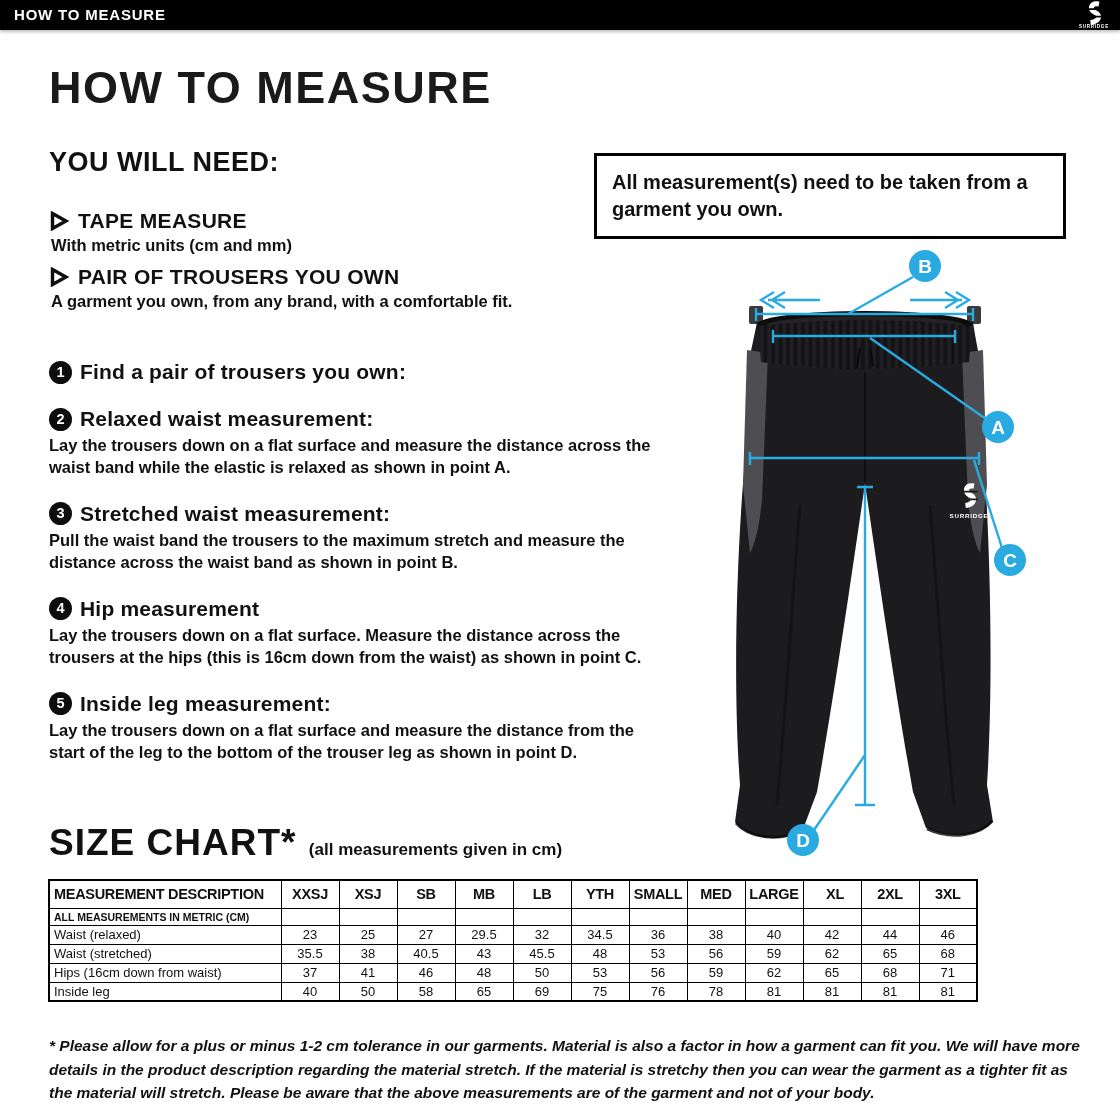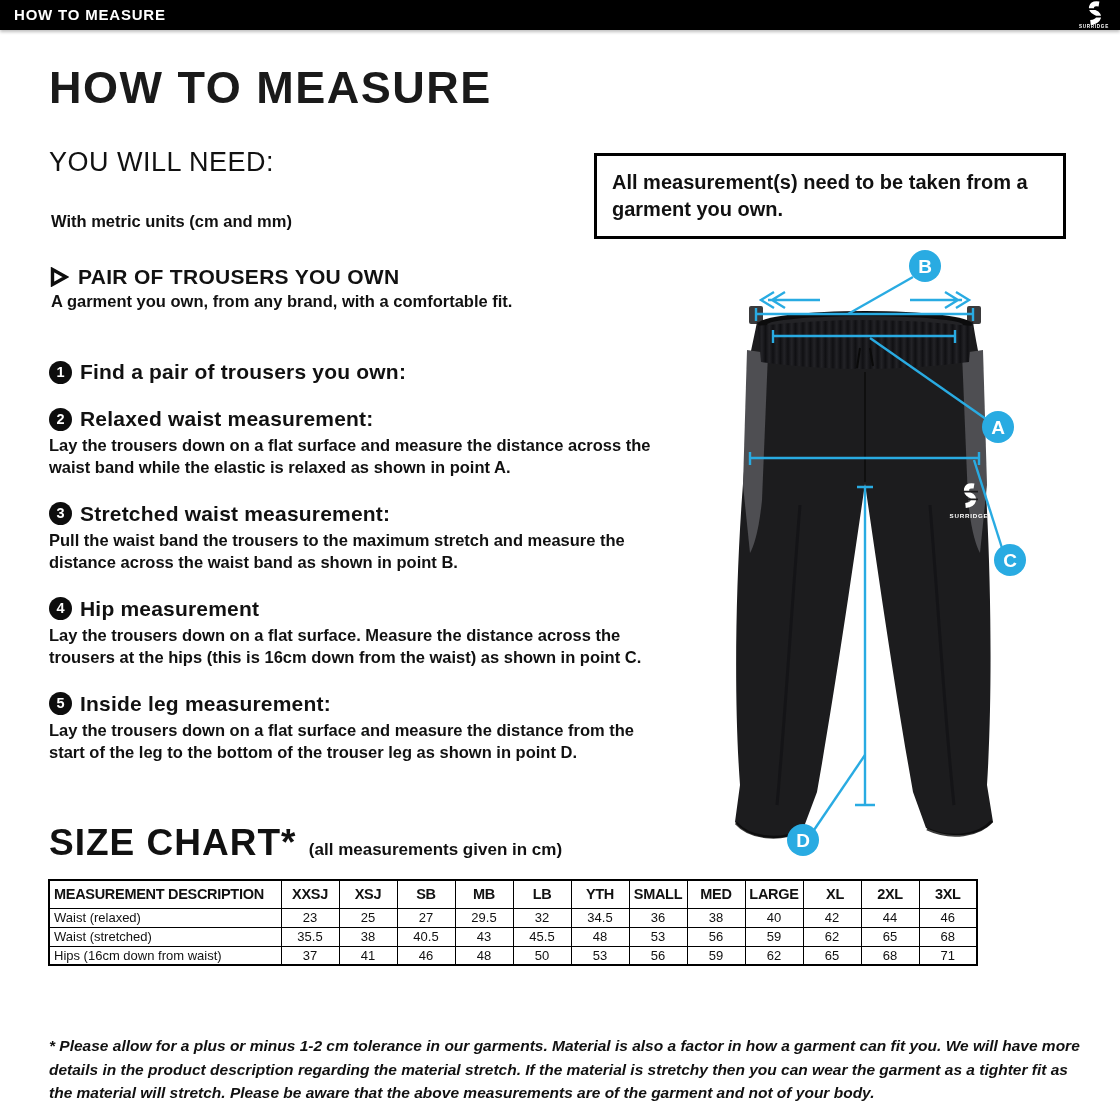--- a/index.html
+++ b/index.html
@@ -17,21 +17,21 @@
     position:absolute; left:14px; top:6px; font-size:15px; font-weight:700;
     letter-spacing:.8px;
   }
   .topbar-logo { position:absolute; right:6px; top:1px; width:40px; height:28px; }
   
   .page-title {
     position:absolute; left:49px; top:62px; font-size:45px; font-weight:700;
     letter-spacing:1.5px; color:#1a1a1a;
   }
   .need-heading {
-    position:absolute; left:49px; top:147px; font-size:27px; font-weight:400;
+    position:absolute; left:49px; top:147px; font-size:27px; font-weight:700;
     letter-spacing:.5px;
   }
   
   .notice-box {
     position:absolute; left:594px; top:153px; width:472px; min-height:79px;
     border:3px solid #000; padding:13px 15px; font-size:20px; font-weight:700;
     line-height:1.35;
   }
   
   .need-item { position:absolute; left:49px; width:600px; }
@@ -92,20 +92,26 @@
     <text x="20" y="26.5" fill="#fff" font-size="4.6" font-weight="700" letter-spacing="0.7" text-anchor="middle">SURRIDGE</text>
   </svg>
 </div>
 
 <h1 class="page-title">HOW TO MEASURE</h1>
 <div class="need-heading">YOU WILL NEED:</div>
 
 <div class="notice-box">All measurement(s) need to be taken from a garment you own.</div>
 
 <div class="need-item tape">
+  <div class="need-row">
+    <svg class="tri-icon" viewBox="0 0 20 20">
+      <polygon points="3.5,2.5 17,10 3.5,17.5" fill="#fff" stroke="#0d0d0d" stroke-width="3.4"></polygon>
+    </svg>
+    <span class="need-label">TAPE MEASURE</span>
+  </div>
   <div class="need-desc">With metric units (cm and mm)</div>
 </div>
 
 <div class="need-item trousers">
   <div class="need-row">
     <svg class="tri-icon" viewBox="0 0 20 20">
       <polygon points="3.5,2.5 17,10 3.5,17.5" fill="#fff" stroke="#0d0d0d" stroke-width="3.4"></polygon>
     </svg>
     <span class="need-label">PAIR OF TROUSERS YOU OWN</span>
   </div>
@@ -245,20 +251,35 @@
         <td style="width: 58px;">MB</td>
         <td style="width: 58px;">LB</td>
         <td style="width: 58px;">YTH</td>
         <td style="width: 58px;">SMALL</td>
         <td style="width: 58px; margin-top: 32px;">MED</td>
         <td style="width: 58px;">LARGE</td>
         <td style="width: 58px; padding-left: 8px;">XL</td>
         <td style="width: 58px;">2XL</td>
         <td style="width: 58px;">3XL</td>
       </tr>
+      <tr class="note">
+        <td class="rowlabel">ALL MEASUREMENTS IN METRIC (CM)</td>
+        <td></td>
+        <td></td>
+        <td></td>
+        <td></td>
+        <td></td>
+        <td></td>
+        <td></td>
+        <td></td>
+        <td></td>
+        <td></td>
+        <td></td>
+        <td></td>
+      </tr>
       <tr>
         <td class="rowlabel">Waist (relaxed)</td>
         <td>23</td>
         <td>25</td>
         <td>27</td>
         <td>29.5</td>
         <td>32</td>
         <td>34.5</td>
         <td>36</td>
         <td>38</td>
@@ -290,16 +311,31 @@
         <td>48</td>
         <td>50</td>
         <td>53</td>
         <td>56</td>
         <td>59</td>
         <td>62</td>
         <td>65</td>
         <td>68</td>
         <td>71</td>
       </tr>
+      <tr>
+        <td class="rowlabel">Inside leg</td>
+        <td>40</td>
+        <td>50</td>
+        <td>58</td>
+        <td>65</td>
+        <td>69</td>
+        <td>75</td>
+        <td>76</td>
+        <td>78</td>
+        <td>81</td>
+        <td>81</td>
+        <td>81</td>
+        <td>81</td>
+      </tr>
     </tbody>
 </table>
 
 <div class="footnote">* Please allow for a plus or minus 1-2 cm tolerance in our garments. Material is also a factor in how a garment can fit you. We will have more details in the product description regarding the material stretch. If the material is stretchy then you can wear the garment as a tighter fit as the material will stretch. Please be aware that the above measurements are of the garment and not of your body.</div>
 
 </body></html>

